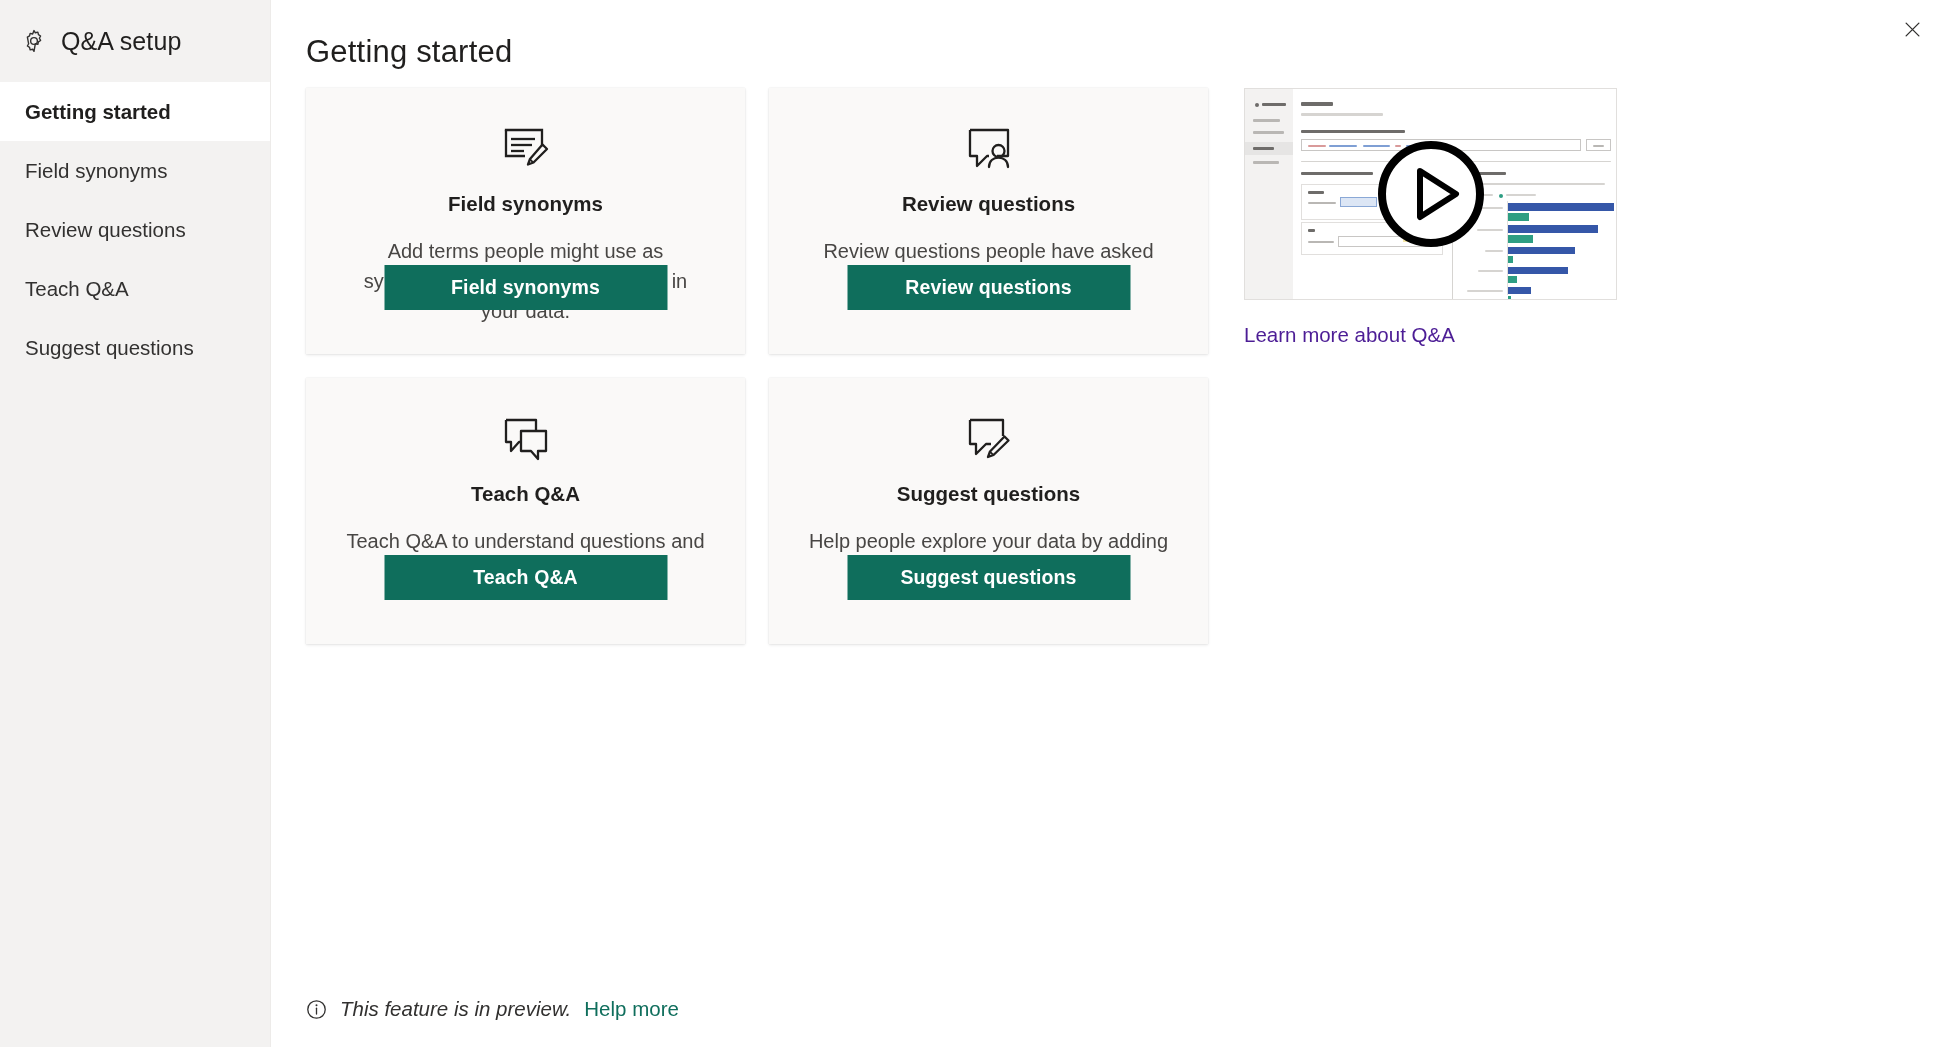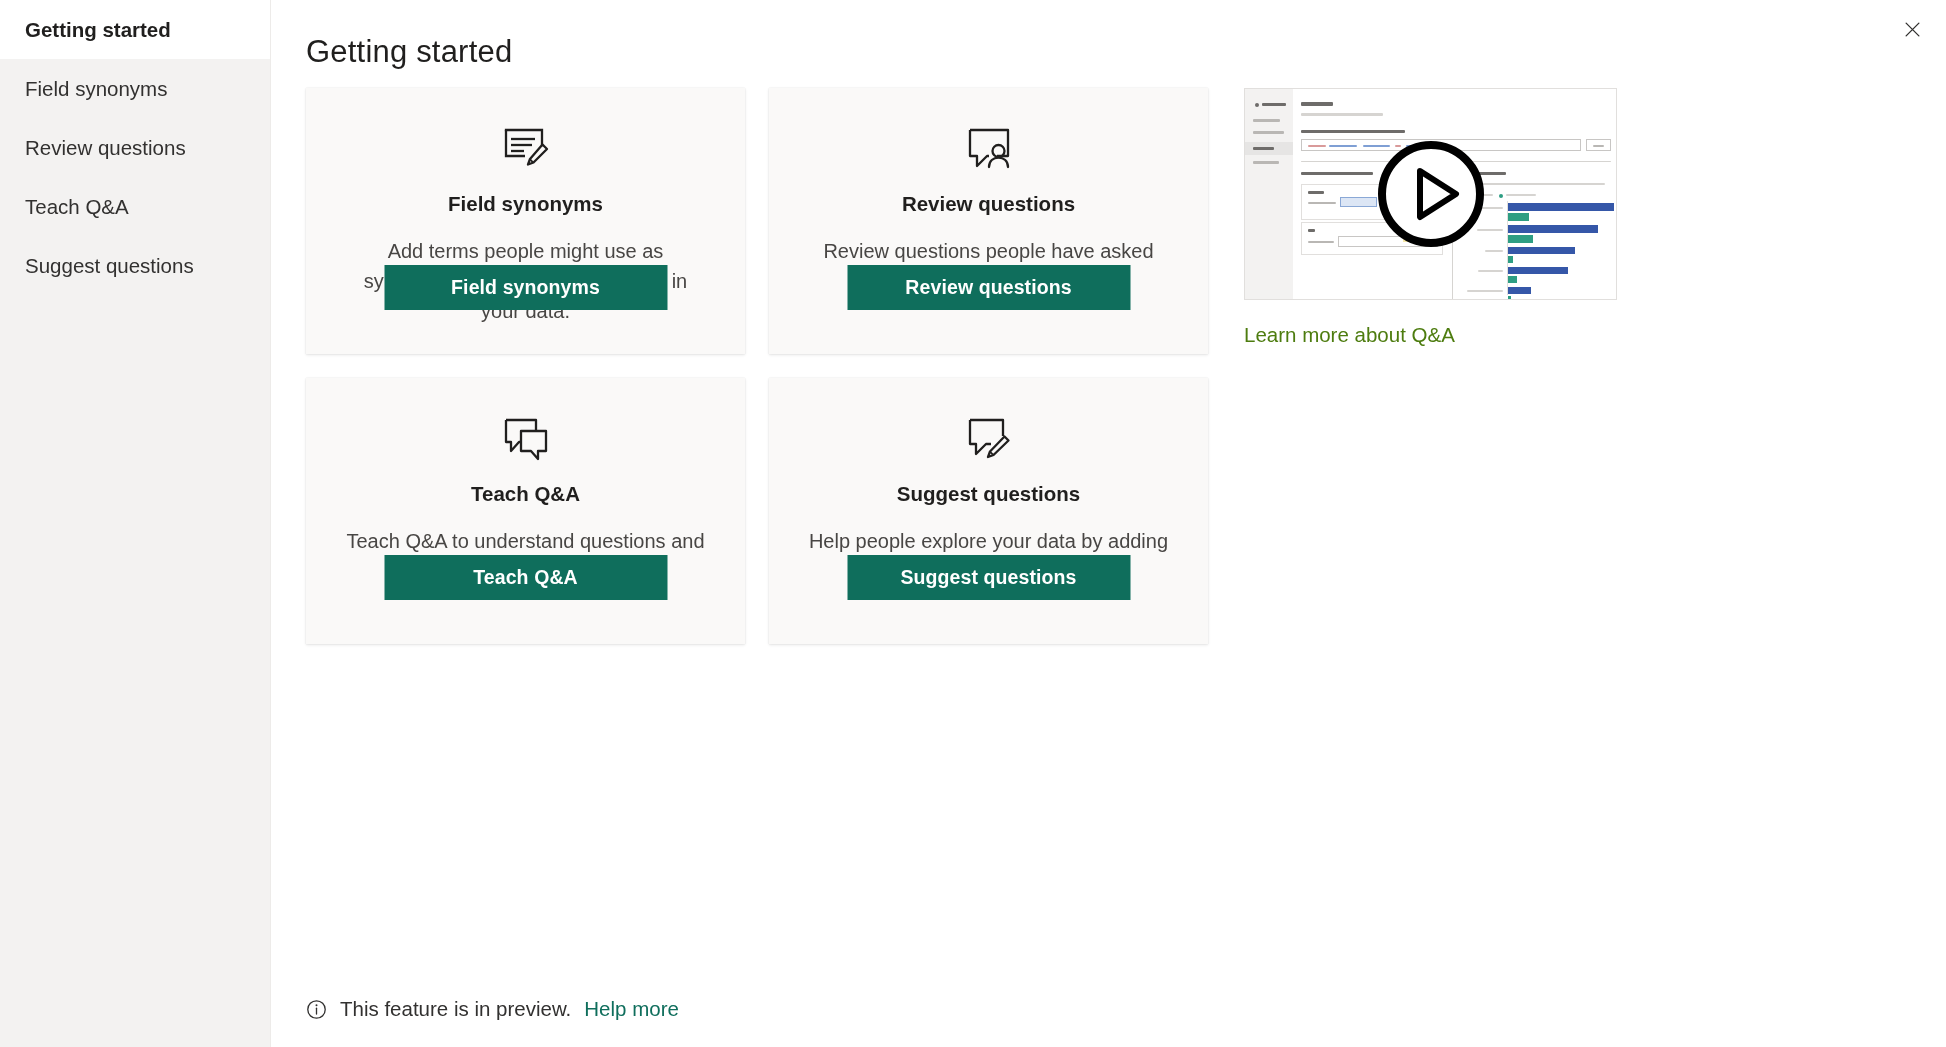--- a/index.html
+++ b/index.html
@@ -241,21 +241,21 @@
     left: 50%; top: 50%;
     transform: translate(-50%,-50%);
     width: 108px; height: 108px;
   }
   .play svg { display: block; }
 
   .learn-more-qa {
     display: inline-block;
     margin-top: 23px;
     font-size: 20.5px;
-    color: #4d7c0f;
+    color: #4c1d95;
     text-decoration: none;
     cursor: pointer;
   }
 
   
   .footer {
     position: absolute;
     left: 35px;
     bottom: 26px;
     display: flex;
@@ -263,29 +263,38 @@
     gap: 13px;
     font-size: 20.5px;
     color: #323130;
   }
   .info-icon { width: 21px; height: 21px; display:block; flex:0 0 21px; }
   .footer-link {
     color: #0f6e5c;
     text-decoration: none;
     cursor: pointer;
   }
-  .footer-text { white-space: nowrap; }
+  .footer-text { white-space: nowrap; font-style: italic; }
 </style>
 </head>
 <body>
 
 <div class="app">
 
   <aside class="sidebar">
 
+    <div class="sidebar-header">
+      <span>
+        <svg class="gear-icon" viewBox="0 0 24 24" fill="none" stroke="#323130" stroke-width="1.3">
+          <circle cx="12" cy="12" r="3.1"></circle>
+          <path d="M12 2.4l1.25 2.0 2.3-.55 .55 2.3 2.0 1.25-1.15 2.05 1.15 2.05-2.0 1.25-.55 2.3-2.3-.55L12 21.6l-1.25-2.0-2.3 .55-.55-2.3-2.0-1.25 1.15-2.05L5.9 8.5l2.0-1.25 .55-2.3 2.3 .55z" stroke-linejoin="round"></path>
+        </svg>
+      </span>
+      <span class="title">Q&amp;A setup</span>
+    </div>
 
     <nav class="nav">
       <div class="nav-item active">
         <span>Getting started</span>
       </div>
       <div class="nav-item">
         <span>Field synonyms</span>
       </div>
       <div class="nav-item">
         <span>Review questions</span>

